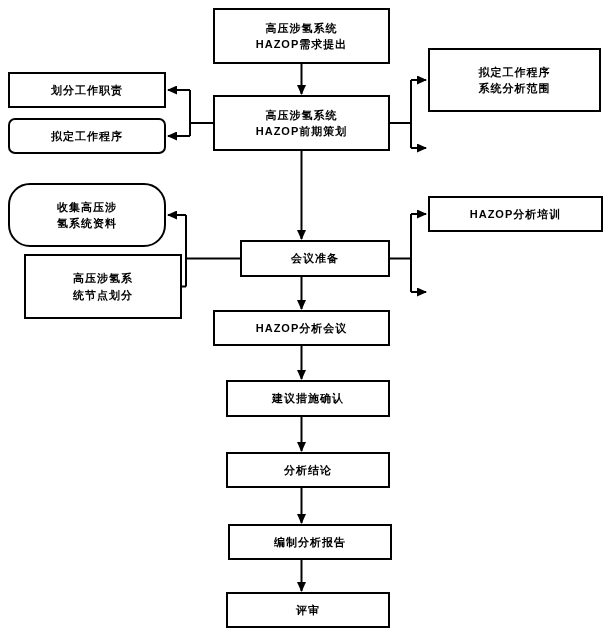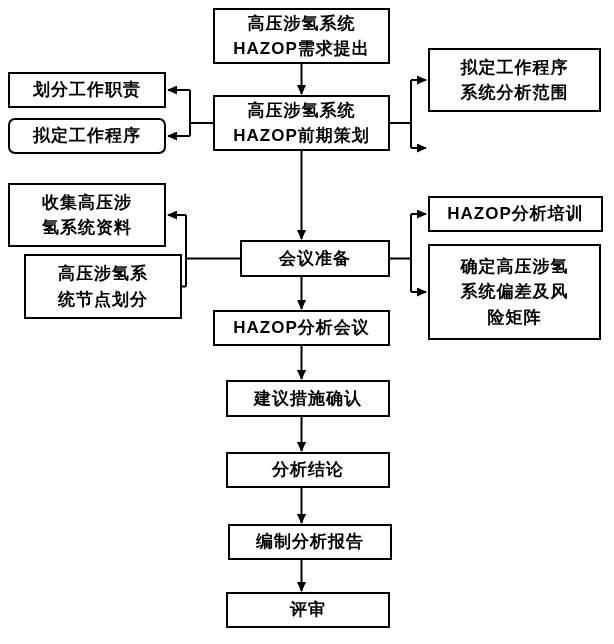--- a/index.html
+++ b/index.html
@@ -25,39 +25,39 @@
   .box {
     position: absolute;
     box-sizing: border-box;
     border: 2px solid #000000;
     background: #ffffff;
     color: #000000;
     display: flex;
     align-items: center;
     justify-content: center;
     text-align: center;
-    font-size: 17px;
+    font-size: 11px;
     font-weight: bold;
     line-height: 1.5;
     white-space: pre-line;
     letter-spacing: 1px;
   }
   
   .b-demand            { left: 213px; top: 8px;   width: 177px; height: 56px; }
   .b-planning          { left: 213px; top: 95px;  width: 177px; height: 56px; }
   .b-meeting-prep      { left: 240px; top: 240px; width: 150px; height: 37px; }
   .b-analysis-meeting  { left: 213px; top: 310px; width: 177px; height: 36px; }
   .b-measures          { left: 226px; top: 380px; width: 164px; height: 37px; }
   .b-conclusion        { left: 226px; top: 452px; width: 164px; height: 36px; }
   .b-report            { left: 228px; top: 524px; width: 164px; height: 36px; }
   .b-review            { left: 226px; top: 592px; width: 164px; height: 36px; }
   
   .b-duty              { left: 8px;   top: 72px;  width: 158px; height: 36px; }
   .b-procedure         { left: 8px;   top: 118px; width: 158px; height: 36px; border-radius: 7px; }
-  .b-collect           { left: 8px;   top: 183px; width: 158px; height: 64px; }
+  .b-collect           { left: 8px;   top: 183px; width: 158px; height: 64px; border-radius: 22px; }
   .b-nodes             { left: 24px;   top: 254px; width: 158px; height: 65px; }
   
   .b-scope             { left: 428px; top: 48px;  width: 173px; height: 64px; }
   .b-leader            { left: 428px; top: 116px; width: 173px; height: 64px; }
   .b-training          { left: 428px; top: 196px; width: 175px; height: 36px; }
   .b-deviation         { left: 428px; top: 244px; width: 173px; height: 96px; }
 </style>
 </head>
 <body>
 
@@ -111,17 +111,14 @@
   <div class="box b-duty">划分工作职责</div>
   <div class="box b-procedure">拟定工作程序</div>
   <div class="box b-collect">收集高压涉
 氢系统资料</div>
   <div class="box b-nodes">高压涉氢系
 统节点划分</div>
 
   <div class="box b-scope">拟定工作程序
 系统分析范围</div>
   <div class="box b-training">HAZOP分析培训</div>
-  <div class="box b-deviation">确定高压涉氢
-系统偏差及风
-险矩阵</div>
 
 </div>
 
 </body></html>

